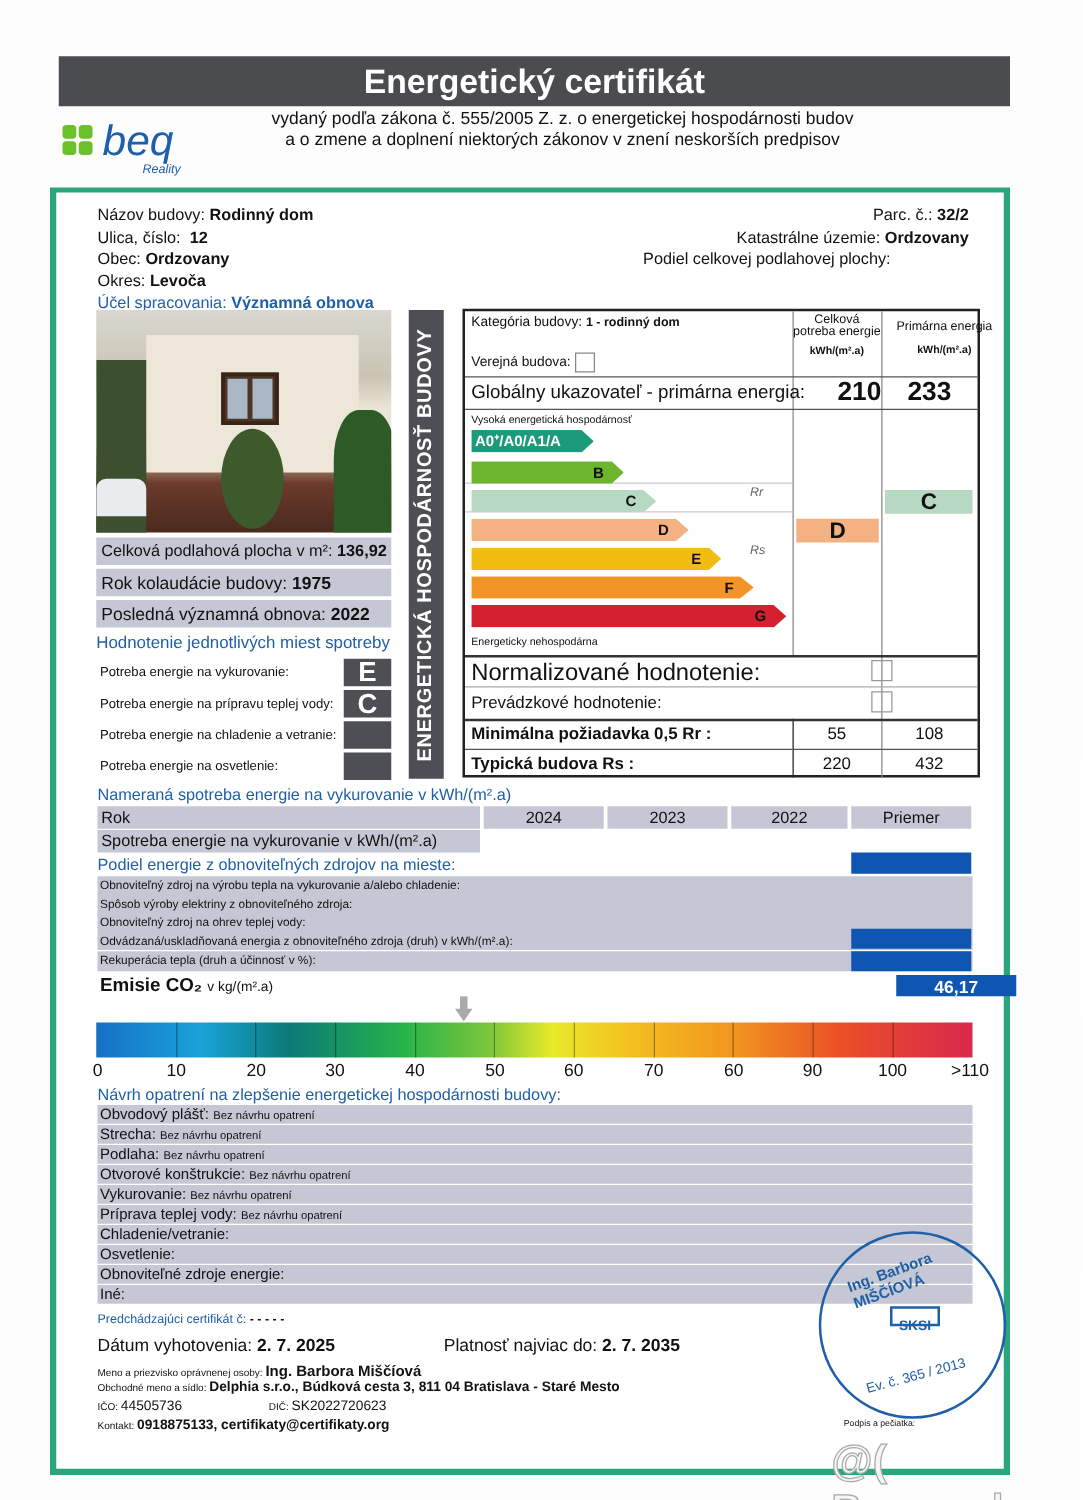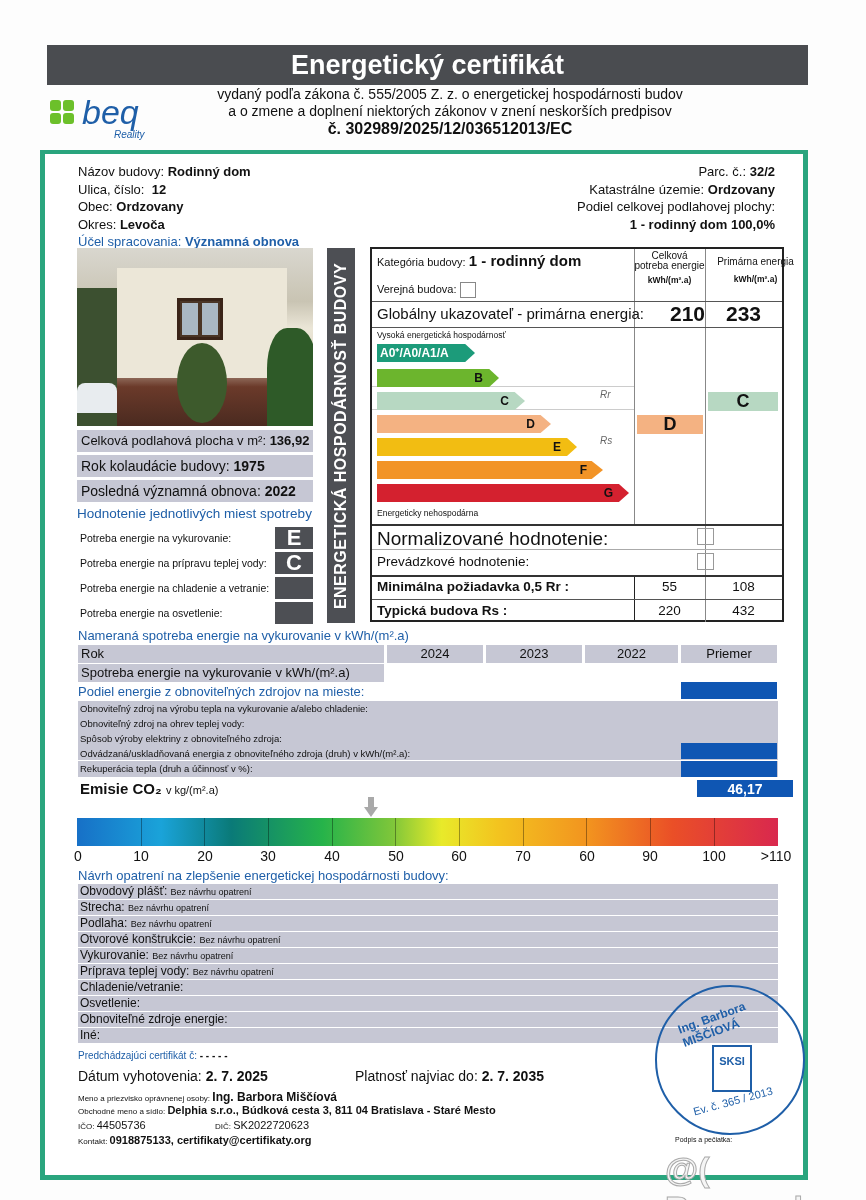--- a/index.html
+++ b/index.html
@@ -50,38 +50,36 @@
         <rect x="15" y="21" width="11" height="11" rx="3"></rect>
       </g>
     <text x="34" y="32" font-family="Liberation Sans, sans-serif" font-size="34" fill="#1f5fa8">beq</text>
     <text x="66" y="46" font-family="Liberation Sans, sans-serif" font-size="10" fill="#1f5fa8">Reality</text>
   </svg>
 </div>
 
 <div class="abs subtitle">
   <div>vydaný podľa zákona č. 555/2005 Z. z. o energetickej hospodárnosti budov</div>
   <div>a o zmene a doplnení niektorých zákonov v znení neskorších predpisov</div>
-  <div class="num">č. 302989/2025/12/036512013/EC</div>
 </div>
 
 <div class="abs frame"></div>
 
 <div class="abs info-left">
   <div><span>Názov budovy:</span> <b>Rodinný dom</b></div>
   <div><span>Ulica, číslo:</span> &nbsp;<b>12</b></div>
   <div><span>Obec:</span> <b>Ordzovany</b></div>
   <div><span>Okres:</span> <b>Levoča</b></div>
   <div class="blue"><span>Účel spracovania:</span> <b>Významná obnova</b></div>
 </div>
 
 <div class="abs info-right">
   <div><span>Parc. č.:</span> <b>32/2</b></div>
   <div><span>Katastrálne územie:</span> <b>Ordzovany</b></div>
-  <div style="text-align:right;padding-left:12px">Podiel celkovej podlahovej plochy:</div>
-  <div><b>1 - rodinný dom 100,0%</b></div>
+  <div style="text-align:center;padding-left:12px">Podiel celkovej podlahovej plochy:</div>
 </div>
 
 <div class="abs photo">
   <div style="position:absolute;left:40px;top:20px;width:170px;height:110px;background:#ece7d8;"></div>
   <div style="position:absolute;left:100px;top:50px;width:46px;height:42px;background:#4a3526;border:3px solid #3a2418;"></div>
   <div style="position:absolute;left:105px;top:55px;width:16px;height:32px;background:#a9b7c4;"></div>
   <div style="position:absolute;left:125px;top:55px;width:16px;height:32px;background:#a9b7c4;"></div>
   <div style="position:absolute;left:190px;top:80px;width:50px;height:100px;background:#2e5a28;border-radius:40% 40% 0 0;"></div>
   <div style="position:absolute;left:0;top:40px;width:40px;height:140px;background:#3c5030;"></div>
   <div style="position:absolute;left:0;top:135px;width:40px;height:30px;background:#e8ecef;border-radius:8px 8px 0 0;"></div>
@@ -109,21 +107,21 @@
   <div class="tm-line" style="left:262px;top:326px;width:1px;height:47px;background:#222"></div>
   <div class="tm-line" style="left:0;top:52px;width:410px;height:1px;background:#555"></div>
   <div class="tm-line" style="left:0;top:78px;width:410px;height:1px;background:#555"></div>
   <div class="tm-line" style="left:0;top:275px;width:410px;height:2px;background:#333"></div>
   <div class="tm-line" style="left:0;top:300px;width:410px;height:1px;background:#aaa"></div>
   <div class="tm-line" style="left:0;top:326px;width:410px;height:2px;background:#333"></div>
   <div class="tm-line" style="left:0;top:350px;width:410px;height:1px;background:#555"></div>
   <div class="tm-line" style="left:0;top:137px;width:262px;height:1px;background:#ccc"></div>
   <div class="tm-line" style="left:0;top:160px;width:262px;height:1px;background:#ccc"></div>
 
-  <div style="position:absolute;left:5px;top:3px;font-size:11px"><span>Kategória budovy:</span> <b style="font-size:15px">1 - rodinný dom</b></div>
+  <div style="position:absolute;left:5px;top:3px;font-size:11px"><span>Kategória budovy:</span> <b style="font-size:10px">1 - rodinný dom</b></div>
   <div style="position:absolute;left:5px;top:33px;font-size:11px"><span>Verejná budova:</span>
     <span style="display:inline-block;width:16px;height:16px;border:1px solid #888;vertical-align:middle"></span></div>
   <div style="position:absolute;left:262px;top:2px;width:71px;text-align:center;font-size:10px;line-height:10px"><span>Celková potreba energie</span><br><b style="font-size:8.5px;line-height:18px">kWh/(m².a)</b></div>
   <div style="position:absolute;left:333px;top:8px;width:101px;text-align:center;font-size:10px;line-height:10px"><span>Primárna energia</span><br><b style="font-size:8.5px;line-height:24px">kWh/(m².a)</b></div>
 
   <div style="position:absolute;left:5px;top:56px;font-size:15px">Globálny ukazovateľ - primárna energia:</div>
   <div style="position:absolute;left:262px;top:53px;width:71px;text-align:right;font-size:21px;font-weight:bold">210</div>
   <div style="position:absolute;left:333px;top:53px;width:77px;text-align:center;font-size:21px;font-weight:bold">233</div>
 
   <div style="position:absolute;left:5px;top:81px;font-size:8.5px">Vysoká energetická hospodárnosť</div>
@@ -163,30 +161,30 @@
 <div class="cell" style="left:78px;top:664px;width:306px;padding-left:3px">Spotreba energie na vykurovanie v kWh/(m².a)</div>
 <div class="cell" style="left:387px;top:664px;width:96px"></div>
 <div class="cell" style="left:486px;top:664px;width:96px"></div>
 <div class="cell" style="left:585px;top:664px;width:93px"></div>
 <div class="cell" style="left:681px;top:664px;width:96px"></div>
 
 <div class="abs blue" style="left:78px;top:684px;font-size:13px">Podiel energie z obnoviteľných zdrojov na mieste:</div>
 <div class="bluecell" style="left:681px;top:682px;width:96px;height:17px"></div>
 <div class="ren-row" style="top:701px;height:59px">
   <div>Obnoviteľný zdroj na výrobu tepla na vykurovanie a/alebo chladenie:</div>
+  <div>Spôsob výroby elektriny z obnoviteľného zdroja:</div>
   <div>Obnoviteľný zdroj na ohrev teplej vody:</div>
-  <div>Spôsob výroby elektriny z obnoviteľného zdroja:</div>
   <div>Odvádzaná/uskladňovaná energia z obnoviteľného zdroja (druh) v kWh/(m².a):</div>
 </div>
 <div class="bluecell" style="left:681px;top:743px;width:96px;height:16px"></div>
 <div class="ren-row" style="top:761px;height:16px">Rekuperácia tepla (druh a účinnosť v %):</div>
 <div class="bluecell" style="left:681px;top:761px;width:96px;height:16px"></div>
 
 <div class="abs" style="left:80px;top:780px;font-size:15px;font-weight:bold"><span>Emisie CO₂</span> <span style="font-size:11px;font-weight:normal">v kg/(m².a)</span></div>
-<div class="bluecell" style="left:697px;top:780px;width:96px;height:17px">46,17</div>
+<div class="bluecell" style="left:717px;top:780px;width:96px;height:17px">46,17</div>
 
 <div class="abs" style="left:364px;top:797px;width:14px;height:20px">
   <svg width="14" height="20">
       <rect x="4" y="0" width="6" height="11" fill="#a9a9a9"></rect>
       <polygon points="0,10 14,10 7,20" fill="#a9a9a9"></polygon>
     </svg>
 </div>
 <div class="abs scale">
   <div class="tick" style="left:64px"></div>
     <div class="tick" style="left:127px"></div>
@@ -229,17 +227,17 @@
 <div class="abs" style="left:355px;top:1068px;font-size:14px"><span>Platnosť najviac do:</span> <b>2. 7. 2035</b></div>
 <div class="abs footer" style="top:1090px;font-size:8px"><span>Meno a priezvisko oprávnenej osoby:</span> <b style="font-size:12px">Ing. Barbora Miščíová</b></div>
 <div class="abs footer" style="top:1104px;font-size:8px"><span>Obchodné meno a sídlo:</span> <b style="font-size:11px">Delphia s.r.o., Búdková cesta 3, 811 04 Bratislava - Staré Mesto</b></div>
 <div class="abs footer" style="top:1119px;font-size:8px"><span>IČO:</span> <span style="font-size:11px">44505736</span></div>
 <div class="abs" style="left:215px;top:1119px;font-size:8px"><span>DIČ:</span> <span style="font-size:11px">SK2022720623</span></div>
 <div class="abs footer" style="top:1134px;font-size:8px"><span>Kontakt:</span> <b style="font-size:11px">0918875133,   certifikaty@certifikaty.org</b></div>
 <div class="abs" style="left:675px;top:1136px;font-size:7px">Podpis a pečiatka:</div>
 
 <div class="abs stamp">
   <div style="position:absolute;left:20px;top:14px;font-size:12px;font-weight:bold;transform:rotate(-20deg)">Ing. Barbora MIŠČÍOVÁ</div>
-  <div style="position:absolute;left:55px;top:58px;width:40px;height:47px;border:2px solid #1f5fa8;text-align:center;font-size:11px;font-weight:bold;line-height:28px">SKSI</div>
+  <div style="position:absolute;left:55px;top:58px;width:40px;height:16px;border:2px solid #1f5fa8;text-align:center;font-size:11px;font-weight:bold;line-height:28px">SKSI</div>
   <div style="position:absolute;left:35px;top:108px;font-size:11px;transform:rotate(-15deg)">Ev. č. 365 / 2013</div>
 </div>
 
 <div class="abs watermark">@( Bazos.sk</div>
 
 </body></html>

